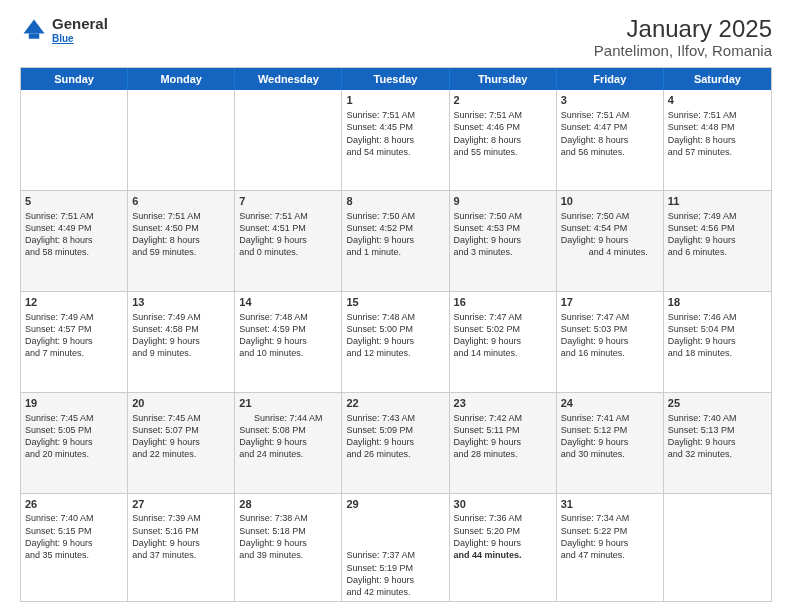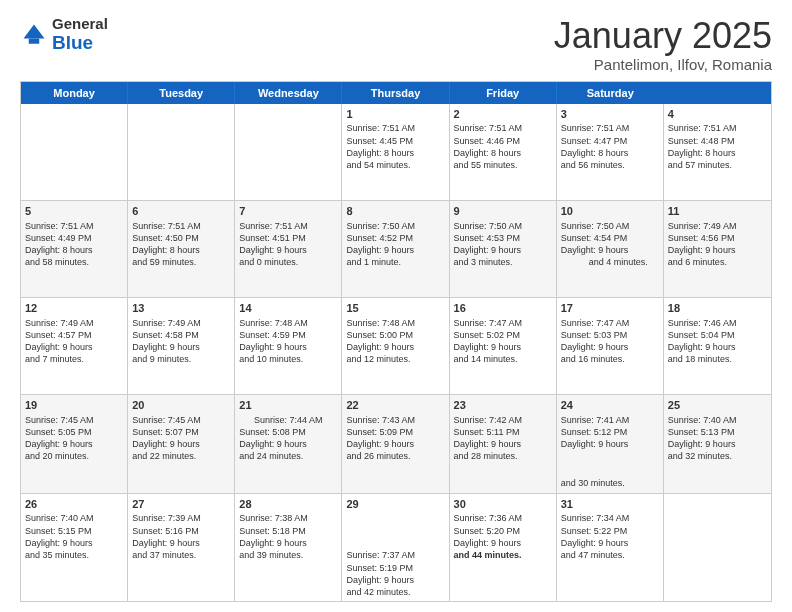--- a/index.html
+++ b/index.html
@@ -32,33 +32,34 @@
       display: flex;
       flex-direction: column;
       line-height: 1.1;
     }
     .logo-general {
       font-size: 15px;
       font-weight: bold;
       color: #333;
     }
     .logo-blue {
-      font-size: 19px;
+      font-size: 10px;
       font-weight: bold;
       color: #1565c0;
+      text-decoration: underline;
     }
     .logo-icon {
       width: 28px;
       height: 28px;
     }
     .title-block {
       text-align: right;
     }
     .title-month {
-      font-size: 36px;
+      font-size: 24px;
       font-weight: 300;
       color: #333;
       line-height: 1.1;
     }
     .title-location {
       font-size: 15px;
       color: #555;
     }
     .calendar {
       flex: 1;
@@ -128,23 +129,24 @@
       </div>
     </div>
     <div class="title-block">
       <div class="title-month">January 2025</div>
       <div class="title-location">Pantelimon, Ilfov, Romania</div>
     </div>
   </div>
 
   <div class="calendar">
     <div class="cal-header">
+    <div class="cal-header-cell">Sunday</div>
         <div class="cal-header-cell">Monday</div>
+        <div class="cal-header-cell">Wednesday</div>
         <div class="cal-header-cell">Tuesday</div>
-        <div class="cal-header-cell">Wednesday</div>
         <div class="cal-header-cell">Thursday</div>
         <div class="cal-header-cell">Friday</div>
         <div class="cal-header-cell">Saturday</div>
       </div>
     <div class="cal-body">
     <div class="cal-row">
           <div class="cal-cell"></div>
           <div class="cal-cell"></div>
           <div class="cal-cell"></div>
           <div class="cal-cell">
@@ -312,21 +314,21 @@
             <span style="display: block;">Sunrise: 7:42 AM</span>
             <span style="display: block;">Sunset: 5:11 PM</span>
             <span style="display: block;">Daylight: 9 hours</span>
             <span style="display: block;">and 28 minutes.</span>
           </div>
           <div class="cal-cell alt-row">
             <span class="day-num">24</span>
             <span style="display: block;">Sunrise: 7:41 AM</span>
             <span style="display: block;">Sunset: 5:12 PM</span>
             <span style="display: block;">Daylight: 9 hours</span>
-            <span style="display: block; margin-top: 27px;">and 30 minutes.</span>
+            <span style="display: block;">and 30 minutes.</span>
           </div>
           <div class="cal-cell alt-row">
             <span class="day-num">25</span>
             <span style="display: block;">Sunrise: 7:40 AM</span>
             <span style="display: block;">Sunset: 5:13 PM</span>
             <span style="display: block;">Daylight: 9 hours</span>
             <span style="display: block;">and 32 minutes.</span>
           </div>
         </div>
         <div class="cal-row">

